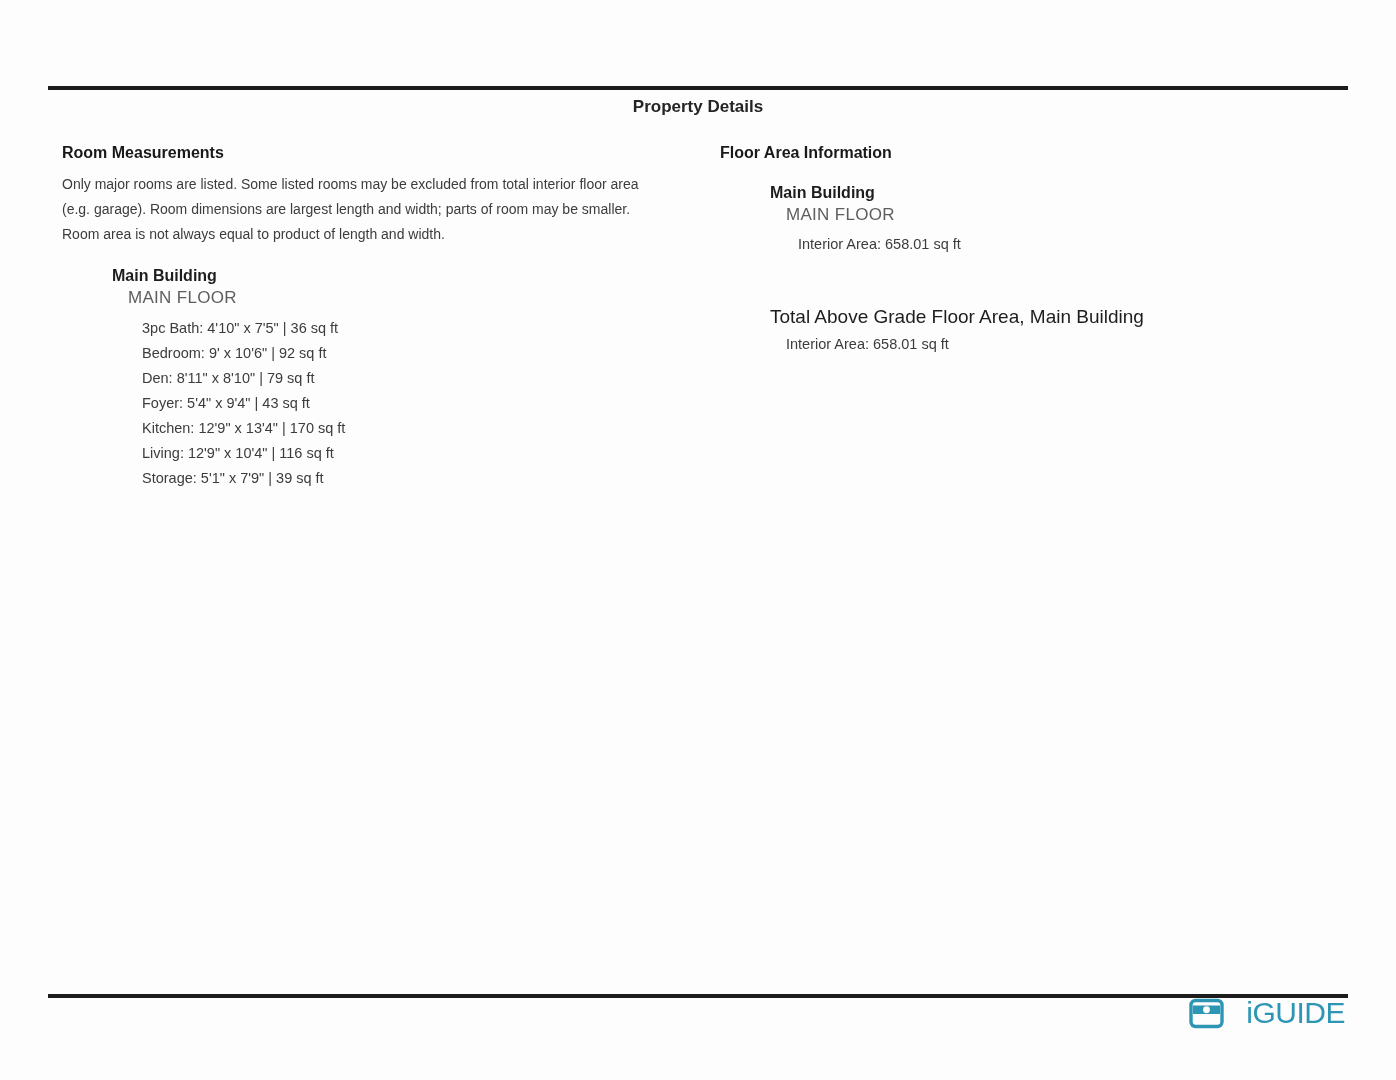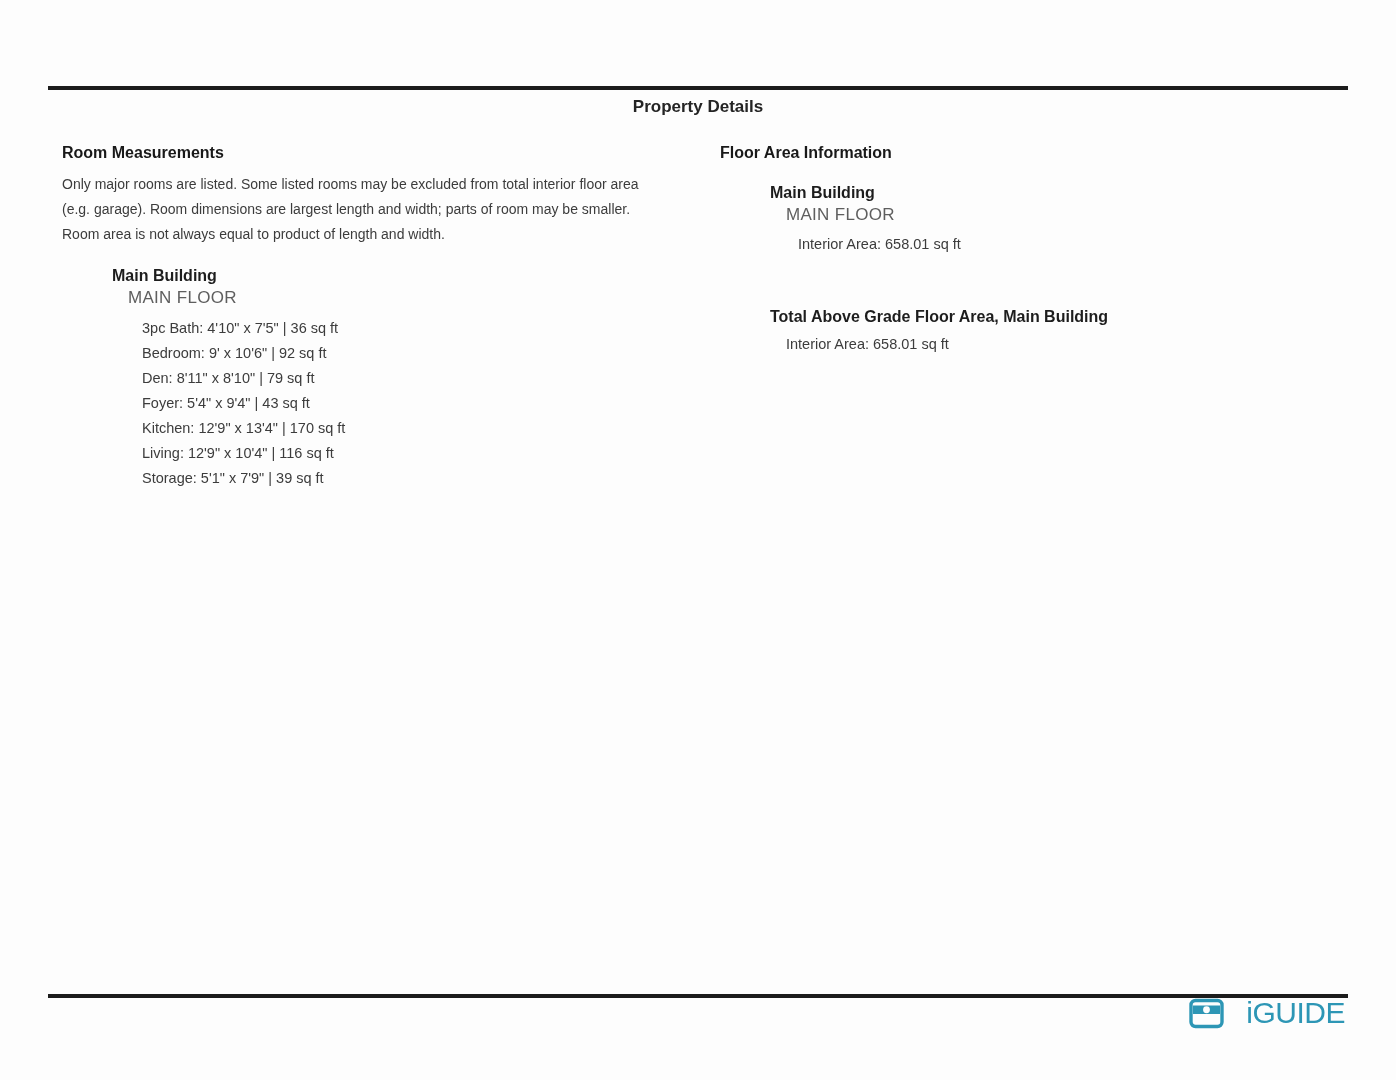--- a/index.html
+++ b/index.html
@@ -68,21 +68,21 @@
     list-style: none;
   }
   .interior-line {
     margin-top: 6px;
     padding-left: 78px;
     font-size: 14.5px; color: #3c3c3c;
     line-height: 25px;
   }
   .total-block { margin-top: 49px; }
   .total-heading {
-    font-size: 16px; font-weight: bold; color: #1d1d1d;
+    font-size: 19px; font-weight: normal; color: #1d1d1d;
     line-height: 22px;
     padding-left: 50px;
   }
   .total-interior {
     margin-top: 4px;
     padding-left: 66px;
     font-size: 14.5px; color: #3c3c3c;
     line-height: 25px;
   }
   .footer-disclaimer {

